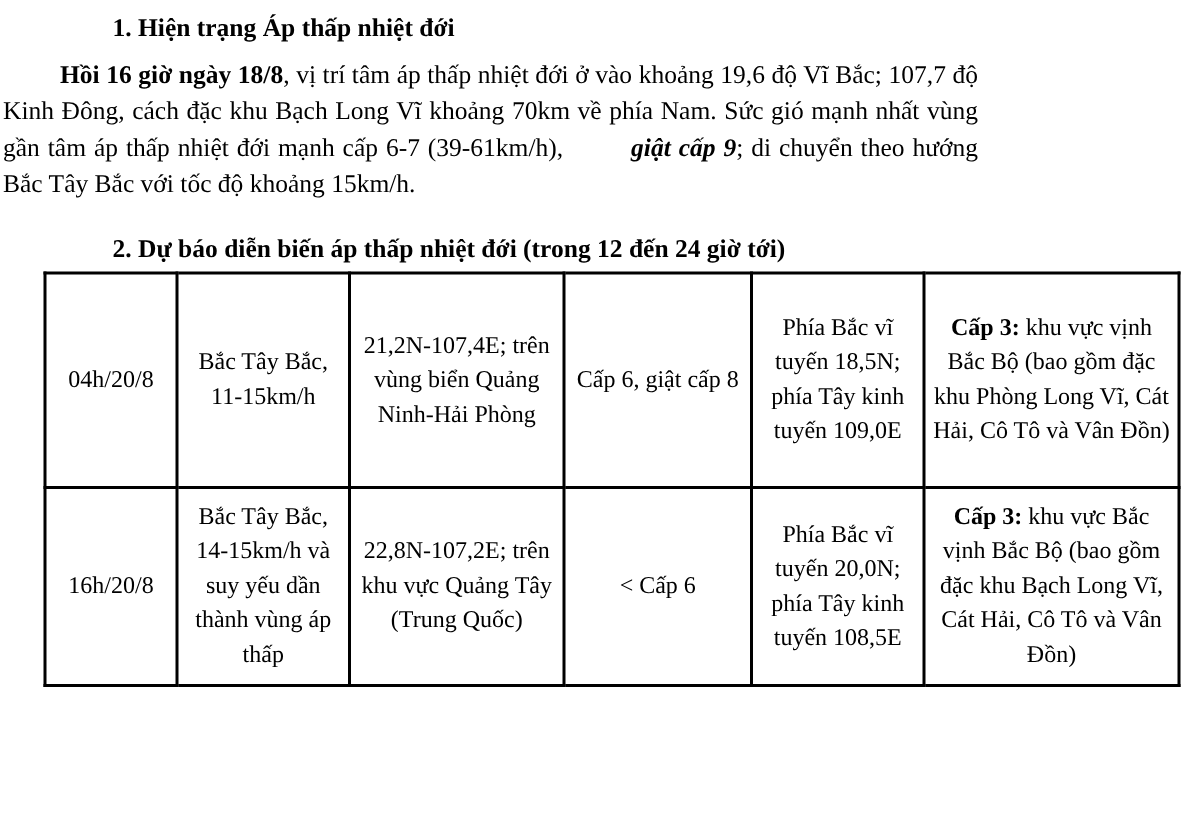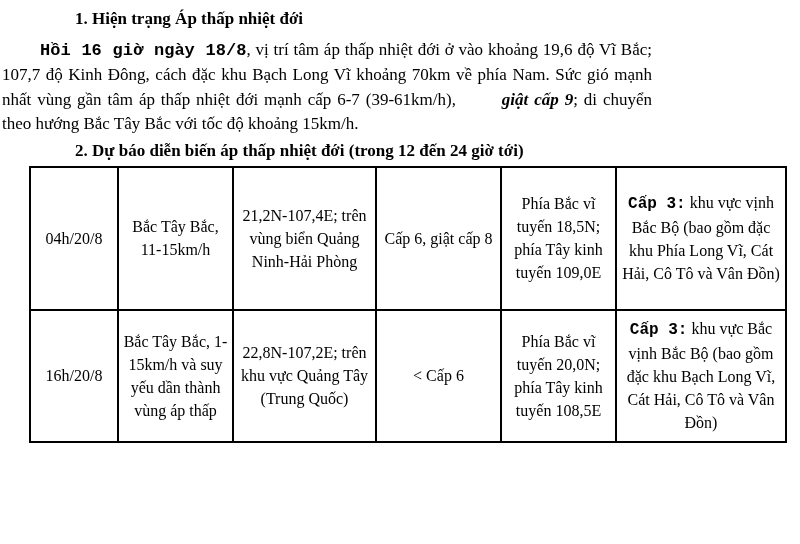--- a/index.html
+++ b/index.html
@@ -11,29 +11,29 @@
     overflow: hidden;
   }
   .page { width: 680px; height: 544px; background: #ffffff; }
   .heading {
     font-weight: bold;
     font-size: 17px;
     line-height: 21px;
     margin-left: 75px;
   }
   .h1 { padding-top: 8px; }
-  .h2 { margin-top: 3px; }
+  .h2 { margin-top: 19px; }
   .para {
     font-size: 17px;
     line-height: 24.4px;
     text-align: justify;
     margin: 9px 28px 0 2px;
     text-indent: 38px;
   }
-  .bold { font-weight: bold; font-family: Liberation Mono, monospace; }
+  .bold { font-weight: bold; }
   .bolditalic { font-weight: bold; font-style: italic; margin-left: 40px; }
   table.forecast {
     border-collapse: collapse;
     table-layout: fixed;
     width: 756px;
     margin: 5px 0 0 29px;
   }
   table.forecast th, table.forecast td {
     border: 2px solid #000000;
     font-size: 16px;
@@ -73,26 +73,26 @@
       <col style="width:170px">
     </colgroup>
     <tbody>
 
       <tr class="data-row-1">
         <td>04h/20/8</td>
         <td>Bắc Tây Bắc, 11-15km/h</td>
         <td>21,2N-107,4E; trên vùng biển Quảng Ninh-Hải Phòng</td>
         <td>Cấp 6, giật cấp 8</td>
         <td>Phía Bắc vĩ tuyến 18,5N; phía Tây kinh tuyến 109,0E</td>
-        <td class="risk-cell"><span class="bold">Cấp 3:</span><span> khu vực vịnh Bắc Bộ (bao gồm đặc khu Phía Long Vĩ, Cát Hải, Cô Tô và Vân Đồn)</span></td>
+        <td class="risk-cell"><span class="bold">Cấp 3:</span><span> khu vực vịnh Bắc Bộ (bao gồm đặc khu Phòng Long Vĩ, Cát Hải, Cô Tô và Vân Đồn)</span></td>
       </tr>
 
       <tr class="data-row-2">
         <td>16h/20/8</td>
-        <td>Bắc Tây Bắc, 1-15km/h và suy yếu dần thành vùng áp thấp</td>
+        <td>Bắc Tây Bắc, 14-15km/h và suy yếu dần thành vùng áp thấp</td>
         <td>22,8N-107,2E; trên khu vực Quảng Tây (Trung Quốc)</td>
         <td>&lt; Cấp 6</td>
         <td>Phía Bắc vĩ tuyến 20,0N; phía Tây kinh tuyến 108,5E</td>
         <td class="risk-cell"><span class="bold">Cấp 3:</span><span> khu vực Bắc vịnh Bắc Bộ (bao gồm đặc khu Bạch Long Vĩ, Cát Hải, Cô Tô và Vân Đồn)</span></td>
       </tr>
     </tbody>
   </table>
 
 </div>
 

